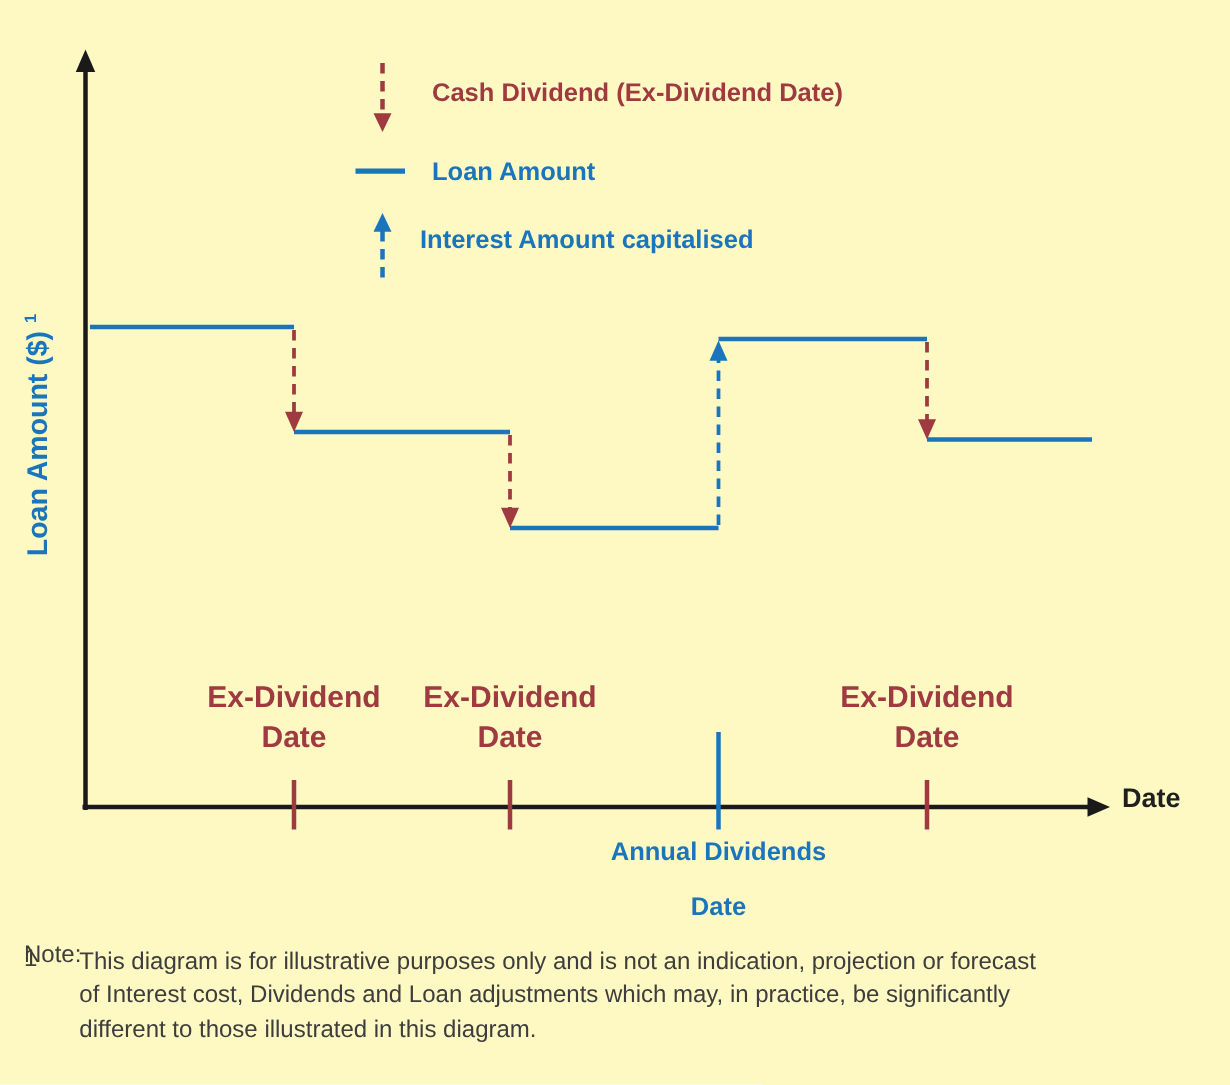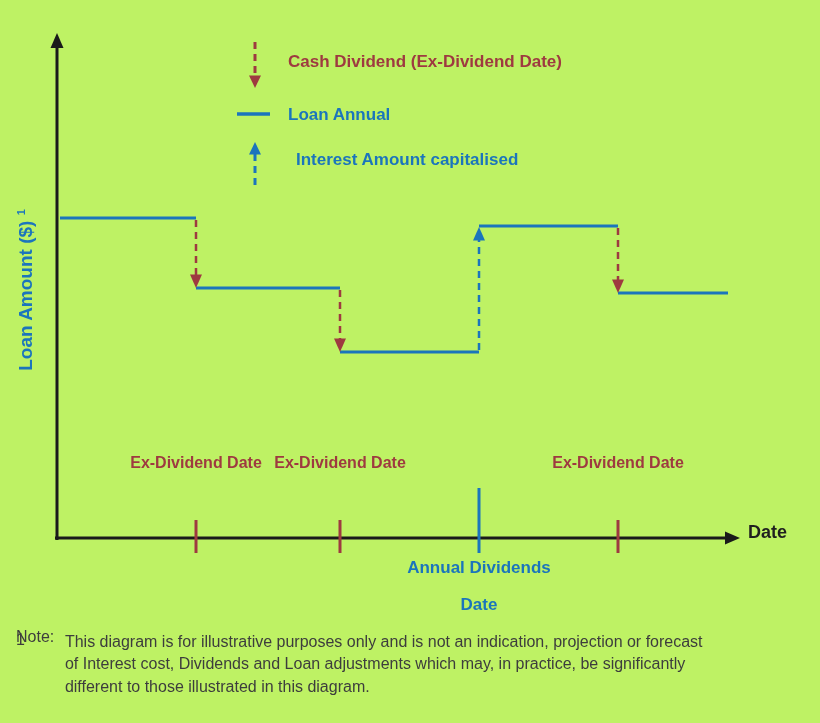--- a/index.html
+++ b/index.html
@@ -1,48 +1,48 @@
 <!DOCTYPE html>
 <html><head>
 <meta charset="utf-8">
 <style>
   * { margin:0; padding:0; box-sizing:border-box; }
   html,body { background:#fafafa; }
   body { font-family:"Liberation Sans", sans-serif; }
   .canvas {
-    position:relative; width:820px; height:723px; background:#bef264;
+    position:relative; width:820px; height:723px; background:#fef9c3;
     overflow:hidden;
   }
   svg { position:absolute; left:0; top:0; }
   .lbl { position:absolute; white-space:nowrap; }
   .legend-lbl { font-size:17px; font-weight:bold; }
   .red  { color:#9E3A40; }
   .blue { color:#1B75BC; }
   .y-axis-lbl {
     left:26px; top:290px; transform:translate(-50%,-50%) rotate(-90deg);
     font-size:19px; font-weight:bold; color:#1B75BC; white-space:nowrap;
     position:absolute;
   }
   .y-axis-lbl sup { font-size:11px; }
   .exdiv-lbl {
     position:absolute; width:132px; top:452px; text-align:center;
-    font-size:16px; font-weight:bold; color:#9E3A40; line-height:1.35;
+    font-size:20px; font-weight:bold; color:#9E3A40; line-height:1.35;
     white-space:normal;
   }
   .time-lbl { left:748px; top:522px; font-size:18px; font-weight:bold; color:#1f1f1f; }
   .annual-lbl {
     position:absolute; width:220px; text-align:center; left:369px;
     font-size:17px; font-weight:bold; color:#1B75BC;
   }
   .note-heading { left:16px; top:628px; font-size:16px; color:#3D3D3D; }
   .note-row {
     position:absolute; left:16px; top:631px; display:flex; gap:28px;
     font-size:16px; color:#3D3D3D;
   }
-  .note-text { width:648px; line-height:1.4; white-space:normal;margin-left:12px; }
+  .note-text { width:648px; line-height:1.4; white-space:normal; }
 </style>
 </head>
 <body>
 
 <div class="canvas">
 
   <svg width="820" height="723" viewBox="0 0 820 723">
 
     <g>
       <line x1="57" y1="44" x2="57" y2="540" stroke="#1A1A1A" stroke-width="3"></line>
@@ -91,22 +91,22 @@
       <polygon points="479,227 473,240.5 485,240.5" fill="#1B75BC"></polygon>
     </g>
 
     <line x1="196" y1="520" x2="196" y2="553" stroke="#9E3A40" stroke-width="3"></line>
     <line x1="340" y1="520" x2="340" y2="553" stroke="#9E3A40" stroke-width="3"></line>
     <line x1="479" y1="488" x2="479" y2="553" stroke="#1B75BC" stroke-width="3"></line>
     <line x1="618" y1="520" x2="618" y2="553" stroke="#9E3A40" stroke-width="3"></line>
   </svg>
 
   <div class="lbl legend-lbl red" style="left:288px; top:52px;">Cash Dividend (Ex-Dividend Date)</div>
-  <div class="lbl legend-lbl blue" style="left:288px; top:105px;">Loan Annual</div>
-  <div class="lbl legend-lbl blue" style="left:296px; top:150px;">Interest Amount capitalised</div>
+  <div class="lbl legend-lbl blue" style="left:288px; top:105px;">Loan Amount</div>
+  <div class="lbl legend-lbl blue" style="left:280px; top:150px;">Interest Amount capitalised</div>
 
   <div class="y-axis-lbl">
     <span>Loan Amount ($)</span>
     <sup>1</sup>
   </div>
 
   <div class="exdiv-lbl" style="left:130px;">Ex-Dividend Date</div>
   <div class="exdiv-lbl" style="left:274px;">Ex-Dividend Date</div>
   <div class="exdiv-lbl" style="left:552px;">Ex-Dividend Date</div>
 

